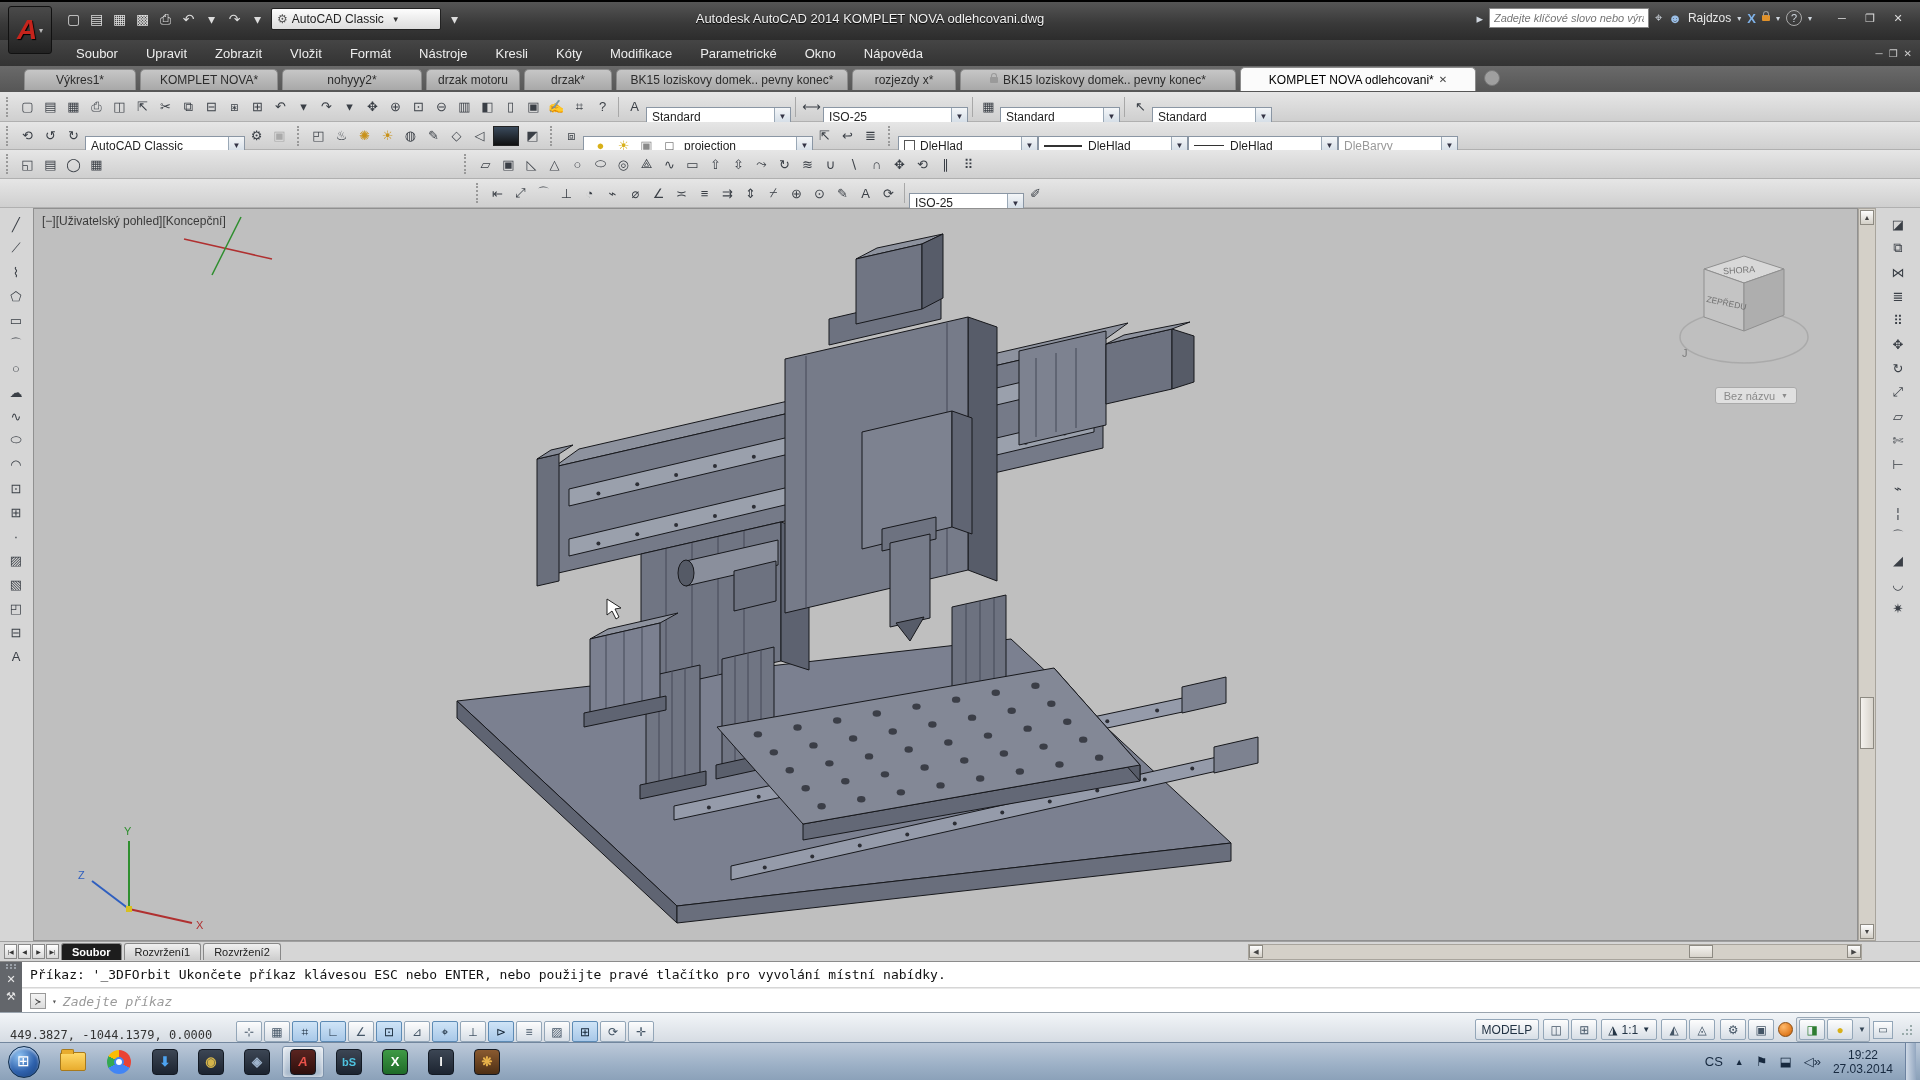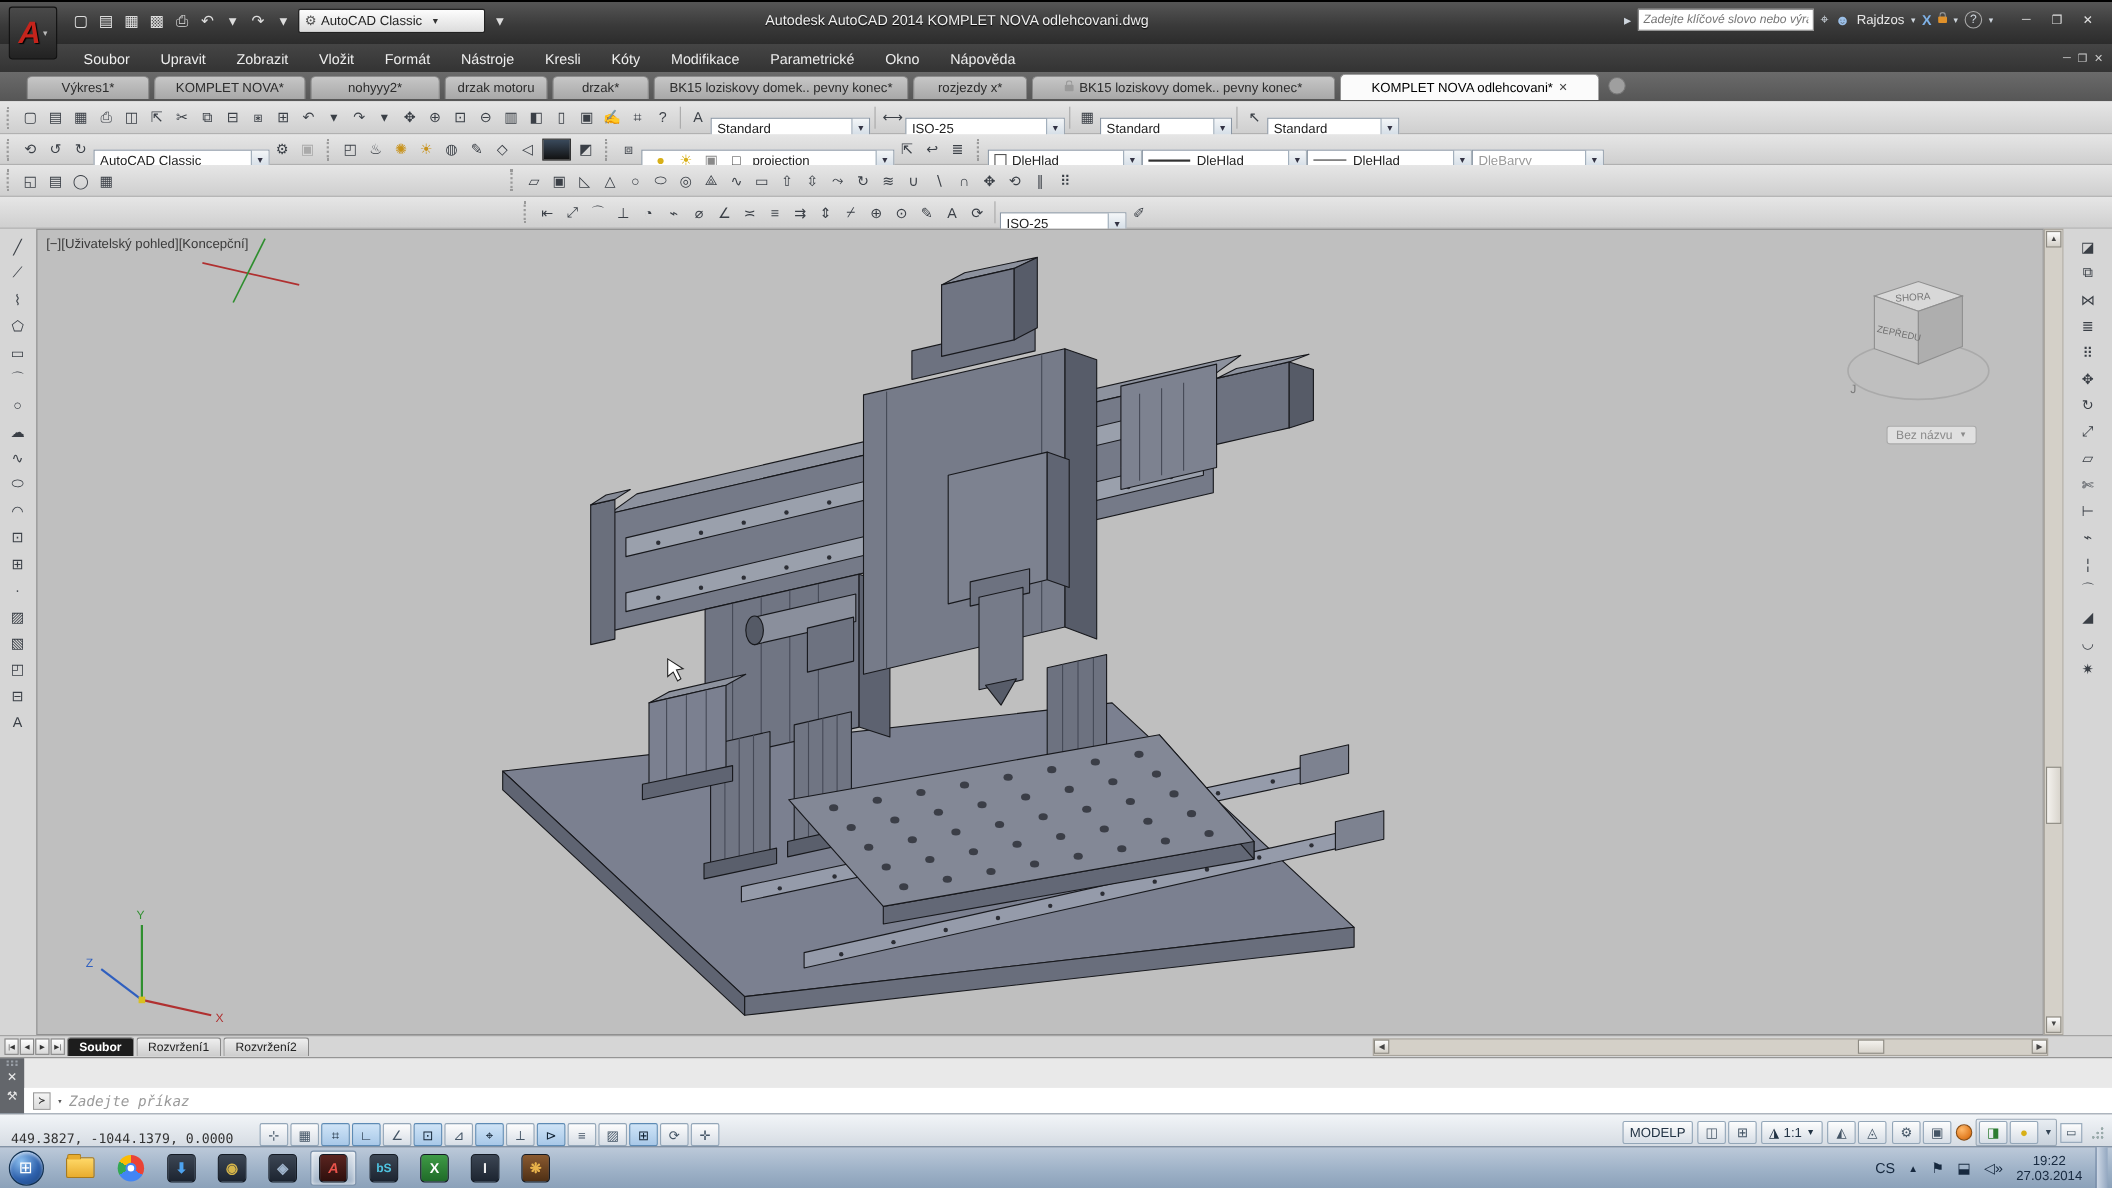--- a/index.html
+++ b/index.html
@@ -262,21 +262,21 @@
   </span>
 </div>
 
 <div id="tabsrow">
   <span class="tab" style="width:112px">
       <span>Výkres1*</span>
     </span>
   <span class="tab" style="width:138px">
       <span>KOMPLET  NOVA*</span>
     </span>
-  <span class="tab" style="width:118px">
+  <span class="tab" style="width:140px">
       <span>nohyyy2*</span>
     </span>
   <span class="tab" style="width:94px">
       <span>drzak motoru</span>
     </span>
   <span class="tab" style="width:88px">
       <span>drzak*</span>
     </span>
   <span class="tab" style="width:232px">
       <span>BK15 loziskovy domek.. pevny konec*</span>
@@ -787,20 +787,23 @@
     <span class="h-arrow" style="right:0">▶</span>
   </div>
 </div>
 
 <div id="cmdline">
   <div id="cmd-side">
     <span class="gripdots"></span>
     <span>✕</span>
     <span>⚒</span>
   </div>
+  <div class="cmdrow" id="cmdrow1">
+    <span>Příkaz: '_3DFOrbit Ukončete příkaz klávesou ESC nebo ENTER, nebo použijte pravé tlačítko pro vyvolání místní nabídky.</span>
+  </div>
   <div class="cmdrow" id="cmdrow2">
     <span id="cmd-prompt-btn">≻</span>
     <span class="car">▾</span>
     <span>Zadejte příkaz</span>
   </div>
 </div>
 
 <div id="statusbar">
   <span id="coords">449.3827, -1044.1379, 0.0000</span>
   <span class="strip">

